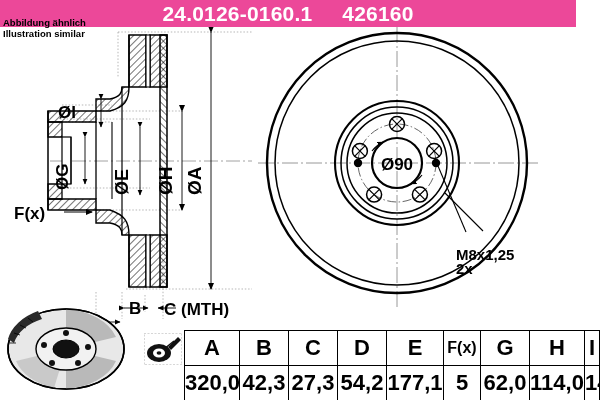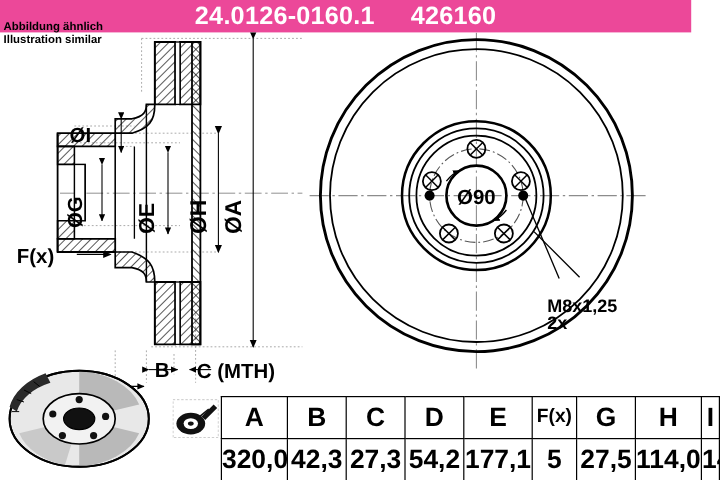--- a/index.html
+++ b/index.html
@@ -296,21 +296,21 @@
         <td class="hd" style="width:54px;">H</td>
         <td class="hd">I</td>
       </tr>
       <tr>
         <td class="vl">320,0</td>
         <td class="vl">42,3</td>
         <td class="vl">27,3</td>
         <td class="vl">54,2</td>
         <td class="vl">177,1</td>
         <td class="vl">5</td>
-        <td class="vl">27,5</td>
+        <td class="vl">62,0</td>
         <td class="vl">114,0</td>
         <td class="vl">14,5</td>
       </tr>
     </tbody>
       </table>
   </div>
 
 </div>
 
 </body></html>

